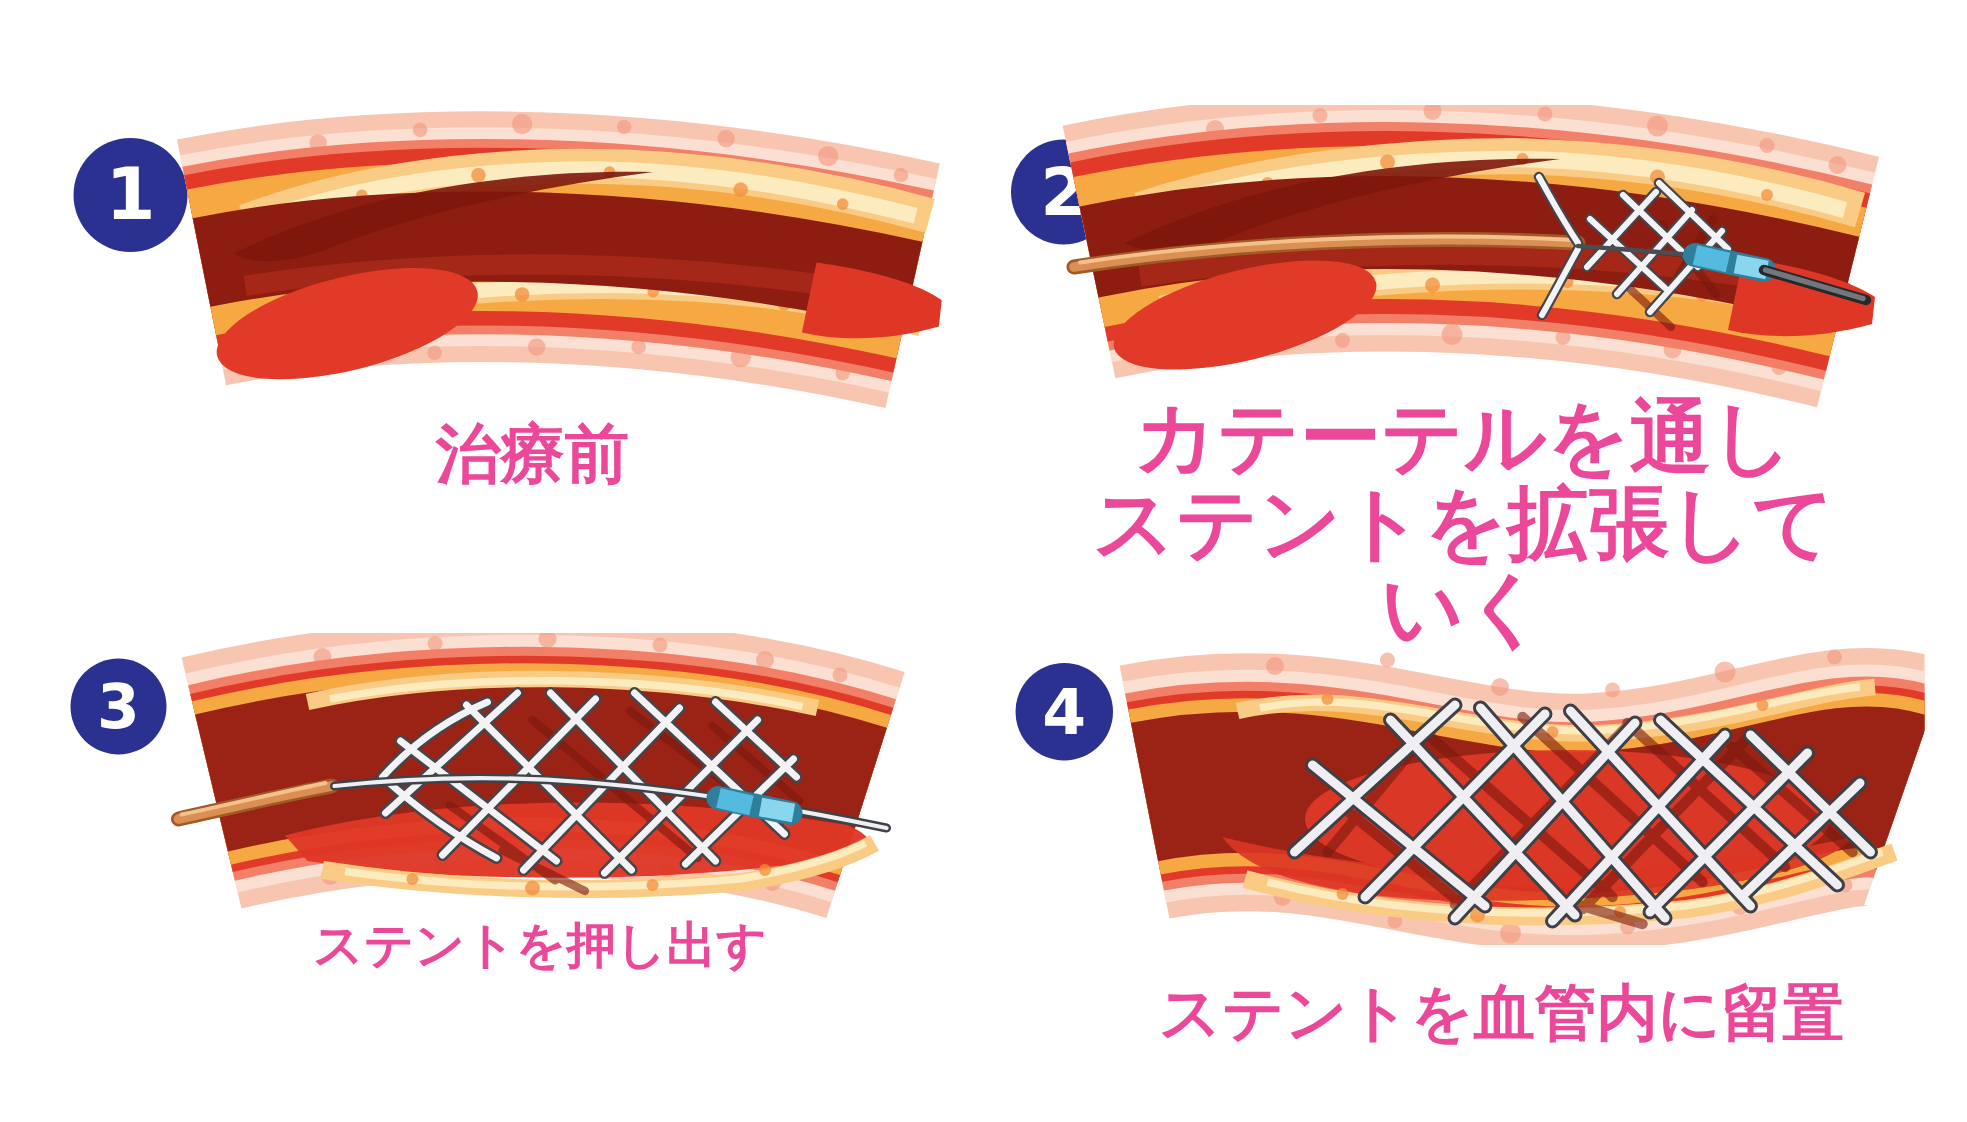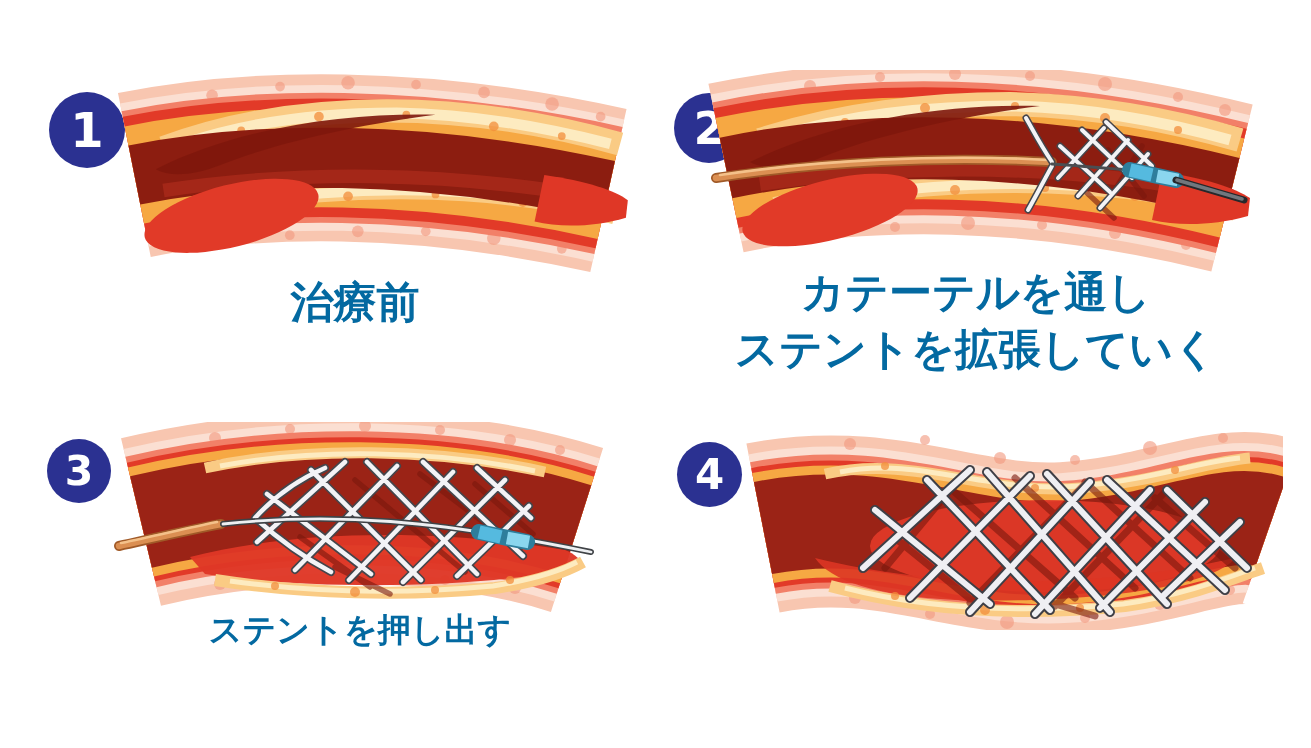--- a/index.html
+++ b/index.html
@@ -6,23 +6,23 @@
   .canvas{position:relative;width:1311px;height:748px;background:#ffffff;overflow:hidden;
           font-family:"Liberation Sans","DejaVu Sans",sans-serif;}
   .art{position:absolute;}
   .badge{position:absolute;border-radius:50%;background:#2b3191;color:#ffffff;
          display:flex;align-items:center;justify-content:center;font-weight:800;
          font-family:"DejaVu Sans","Liberation Sans",sans-serif;}
   .b1{left:49px;top:92px;width:76px;height:76px;font-size:48px;}
   .b2{left:674px;top:93px;width:70px;height:70px;font-size:44px;}
   .b3{left:47px;top:439px;width:64px;height:64px;font-size:41px;}
   .b4{left:677px;top:442px;width:65px;height:65px;font-size:42px;}
-  .caption{position:absolute;width:500px;text-align:center;color:#0369a1;font-weight:800;}
+  .caption{position:absolute;width:500px;text-align:center;color:#ec4899;font-weight:800;}
   .c1{left:105px;top:274px;font-size:43px;}
-  .c2{left:726px;top:264px;font-size:43px;line-height:57px;}
+  .c2{left:726px;top:264px;font-size:54px;line-height:57px;}
   .c3{left:110px;top:608px;font-size:33px;}
   .c3 .ln2{margin-top:26px;}
   .c4{left:751px;top:648px;font-size:41px;}
 
   
   .sOuter{fill:none;stroke:#f8c6b0;stroke-width:172;}
   .sPale {fill:none;stroke:#fbdfd2;stroke-width:150;}
   .sSalmon{fill:none;stroke:#f28068;stroke-width:134;}
   .sRed  {fill:none;stroke:#e23a28;stroke-width:122;}
   .sPlq  {fill:none;stroke:#f6a843;stroke-width:102;}
@@ -314,14 +314,17 @@
     </g>
     <g>
       <defs>
           <path id="s4" d="M 128,150 L 235,52 M 175,180 L 295,58 M 235,194 L 355,64 M 300,196 L 415,72 M 365,190 L 470,84 M 428,178 L 505,104 M 140,92 L 255,186 M 192,62 L 315,192 M 252,54 L 375,194 M 312,56 L 432,186 M 372,62 L 490,172 M 432,72 L 512,150"></path>
         </defs>
       <use href="#s4" class="sd4"></use>
       <use href="#s4" class="sw4"></use>
     </g>
   </svg>
 
+  <div class="caption c4">
+    <div>ステントを血管内に留置</div>
+  </div>
 
 </div>
 
 </body></html>

